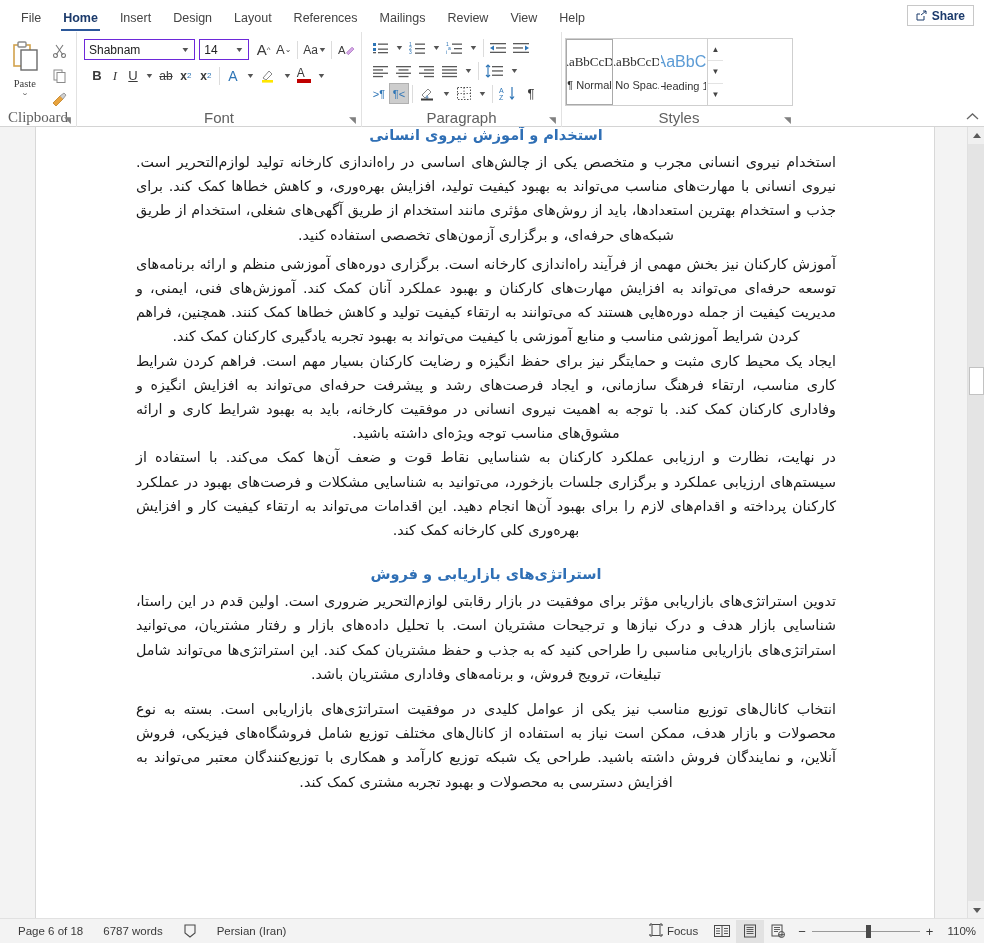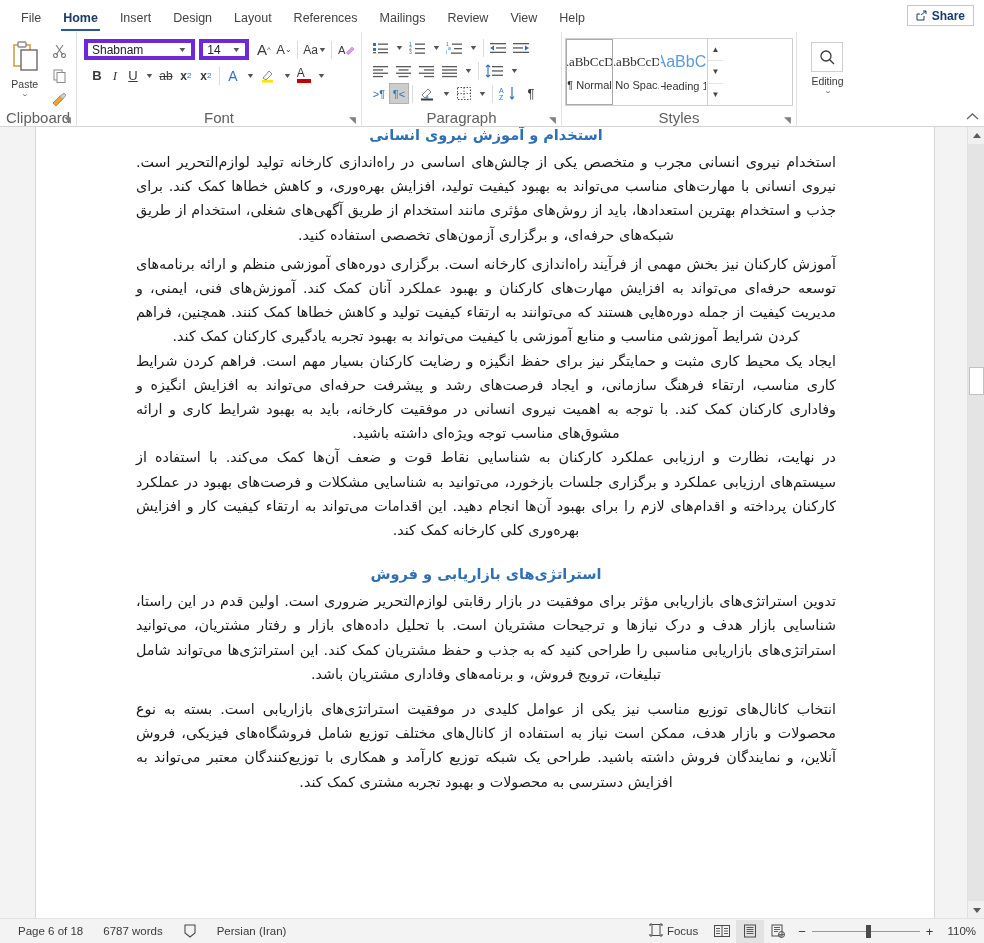--- a/index.html
+++ b/index.html
@@ -100,35 +100,35 @@
     color: #3a3a3a;
     font-size: 12.5px;
     cursor: default;
     border: 1px solid transparent;
     position: relative;
   }
   .ib.pressed { background: #cdcdcd; border-color: #b0b0b0; }
   .caret { font-size: 7px; color: #555; margin-left: 1px; display:inline-block; transform: scaleX(1.35); }
 
   
-  .clip { width: 76px; }
+  .clip { width: 76px; font-family: Liberation Serif, serif; }
   .clip .inner { display: flex; height: 74px; }
   .paste-col {
     width: 46px; display: flex; flex-direction: column;
     align-items: center; justify-content: flex-start;
     padding-top: 3px;
   }
   .paste-lbl { font-size: 10.5px; color: #3a3a3a; margin-top: 1px; }
   .clip-col { width: 28px; display:flex; flex-direction: column; align-items:center; padding-top:4px; gap: 4px;}
 
   
   .fontg { width: 285px; }
   .combo {
     height: 21px;
-    border: 4px solid #6d28d9;
+    border: 1px solid #6d28d9;
     background: #ffffff;
     display: flex; align-items: center;
     padding: 0 2px 0 4px;
     font-size: 12px; color: #222;
   }
   .combo .val { flex: 1; overflow: hidden; white-space: nowrap; }
   .combo .dd { font-size: 7px; color: #555; padding: 0 3px; transform: scaleX(1.4); }
   .fname { width: 118px; }
   .fsize { width: 52px; margin-left: 4px; }
   .sep { width: 1px; height: 18px; background: #dcdcdc; margin: 0 3px; }
@@ -606,32 +606,20 @@
         <div class="gal-scroll">
           <div>▲</div>
           <div>▼</div>
           <div style="border-bottom:none;">▼</div>
         </div>
       </div>
       <div class="glabel">Styles</div>
       <div class="dlg">◥</div>
     </div>
 
-    <div class="group editg">
-      <div class="edit-btn">
-        <span class="edit-box">
-          <svg width="17" height="17" viewBox="0 0 17 17">
-              <circle cx="7" cy="7" r="5" fill="none" stroke="#3a3a3a" stroke-width="1.3"></circle>
-              <line x1="10.7" y1="10.7" x2="15" y2="15" stroke="#3a3a3a" stroke-width="1.3"></line>
-            </svg>
-        </span>
-        <span class="edit-lbl">Editing</span>
-        <span class="caret">⌄</span>
-      </div>
-    </div>
 
     <div class="ribbon-collapse">
       <svg width="13" height="9" viewBox="0 0 13 9">
           <path d="M1 7 L6.5 2 L12 7" fill="none" stroke="#666" stroke-width="1.3"></path>
         </svg>
     </div>
   </div>
 
   <div class="docwrap">
     <div class="doccanvas">

